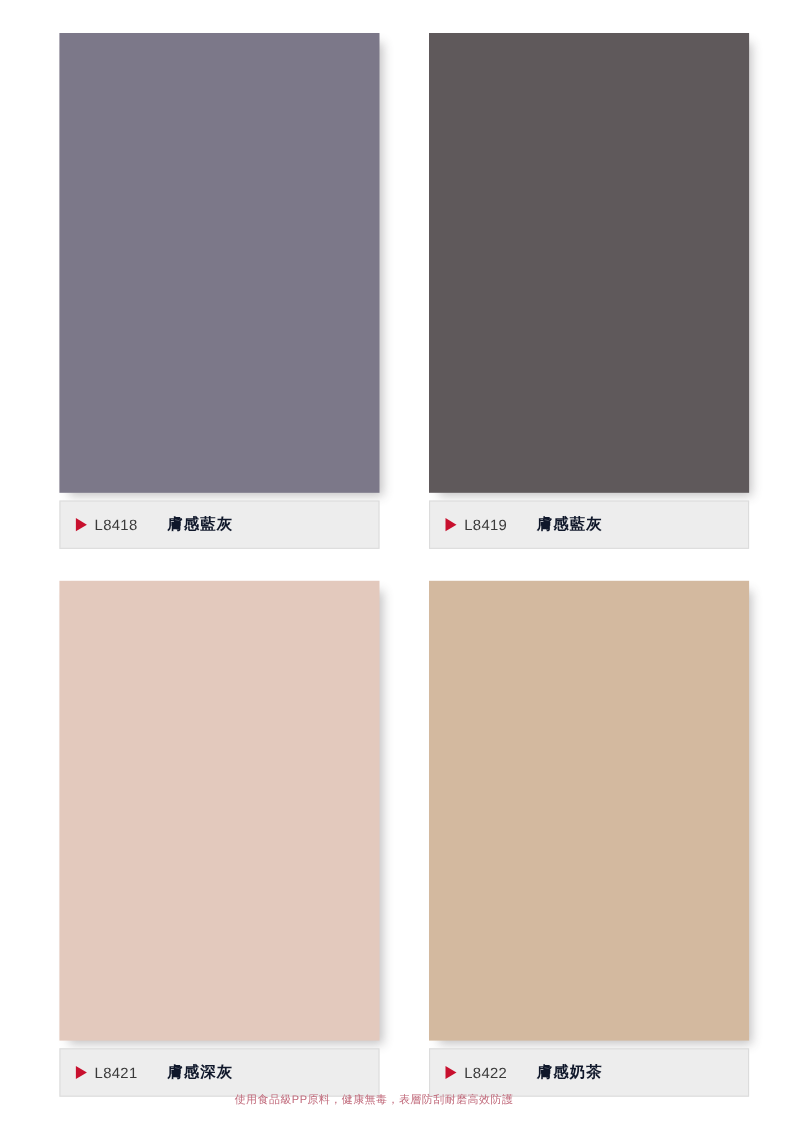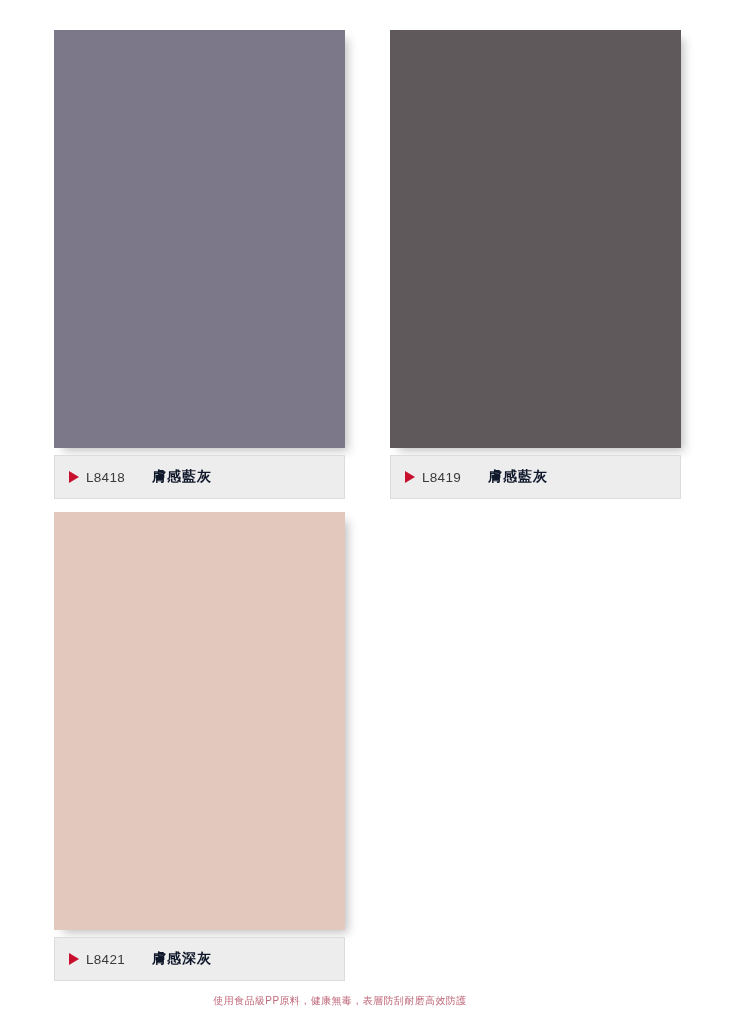--- a/index.html
+++ b/index.html
@@ -32,21 +32,21 @@
   }
 
   .swatch-card {
     position: absolute;
     width: 291px;
   }
 
   .swatch-card.col-left  { left: 54px; }
   .swatch-card.col-right { left: 390px; }
   .swatch-card.row-top    { top: 30px; }
-  .swatch-card.row-bottom { top: 512px; }
+  .swatch-card.row-bottom { top: 528px; }
 
   .swatch-chip {
     width: 291px;
     height: 418px;
     box-shadow: 6px 6px 9px -3px rgba(60, 56, 60, 0.30);
   }
 
   .swatch-label {
     position: relative;
     width: 291px;
@@ -130,20 +130,28 @@
 
     <div class="swatch-card col-left row-bottom">
       <div class="swatch-chip" style="background: rgb(227, 201, 189);"></div>
       <div class="swatch-label" style="background: rgb(237, 237, 237);">
         <span class="marker-icon" style="border-left-color: rgb(200, 16, 46);"></span>
         <span class="swatch-code">L8421</span>
         <span class="swatch-name">膚感深灰</span>
       </div>
     </div>
 
+    <div class="swatch-card col-right row-bottom">
+      <div class="swatch-chip" style="background: rgb(211, 185, 159);"></div>
+      <div class="swatch-label" style="background: rgb(237, 237, 237);">
+        <span class="marker-icon" style="border-left-color: rgb(200, 16, 46);"></span>
+        <span class="swatch-code">L8422</span>
+        <span class="swatch-name">膚感奶茶</span>
+      </div>
+    </div>
 
   </div>
 
   <div class="page-footer">
     <span class="footer-note" style="color: rgb(192, 105, 122); margin-left: 44px;">使用食品級PP原料，健康無毒，表層防刮耐磨高效防護</span>
   </div>
 
 </div>
 
 </body></html>

